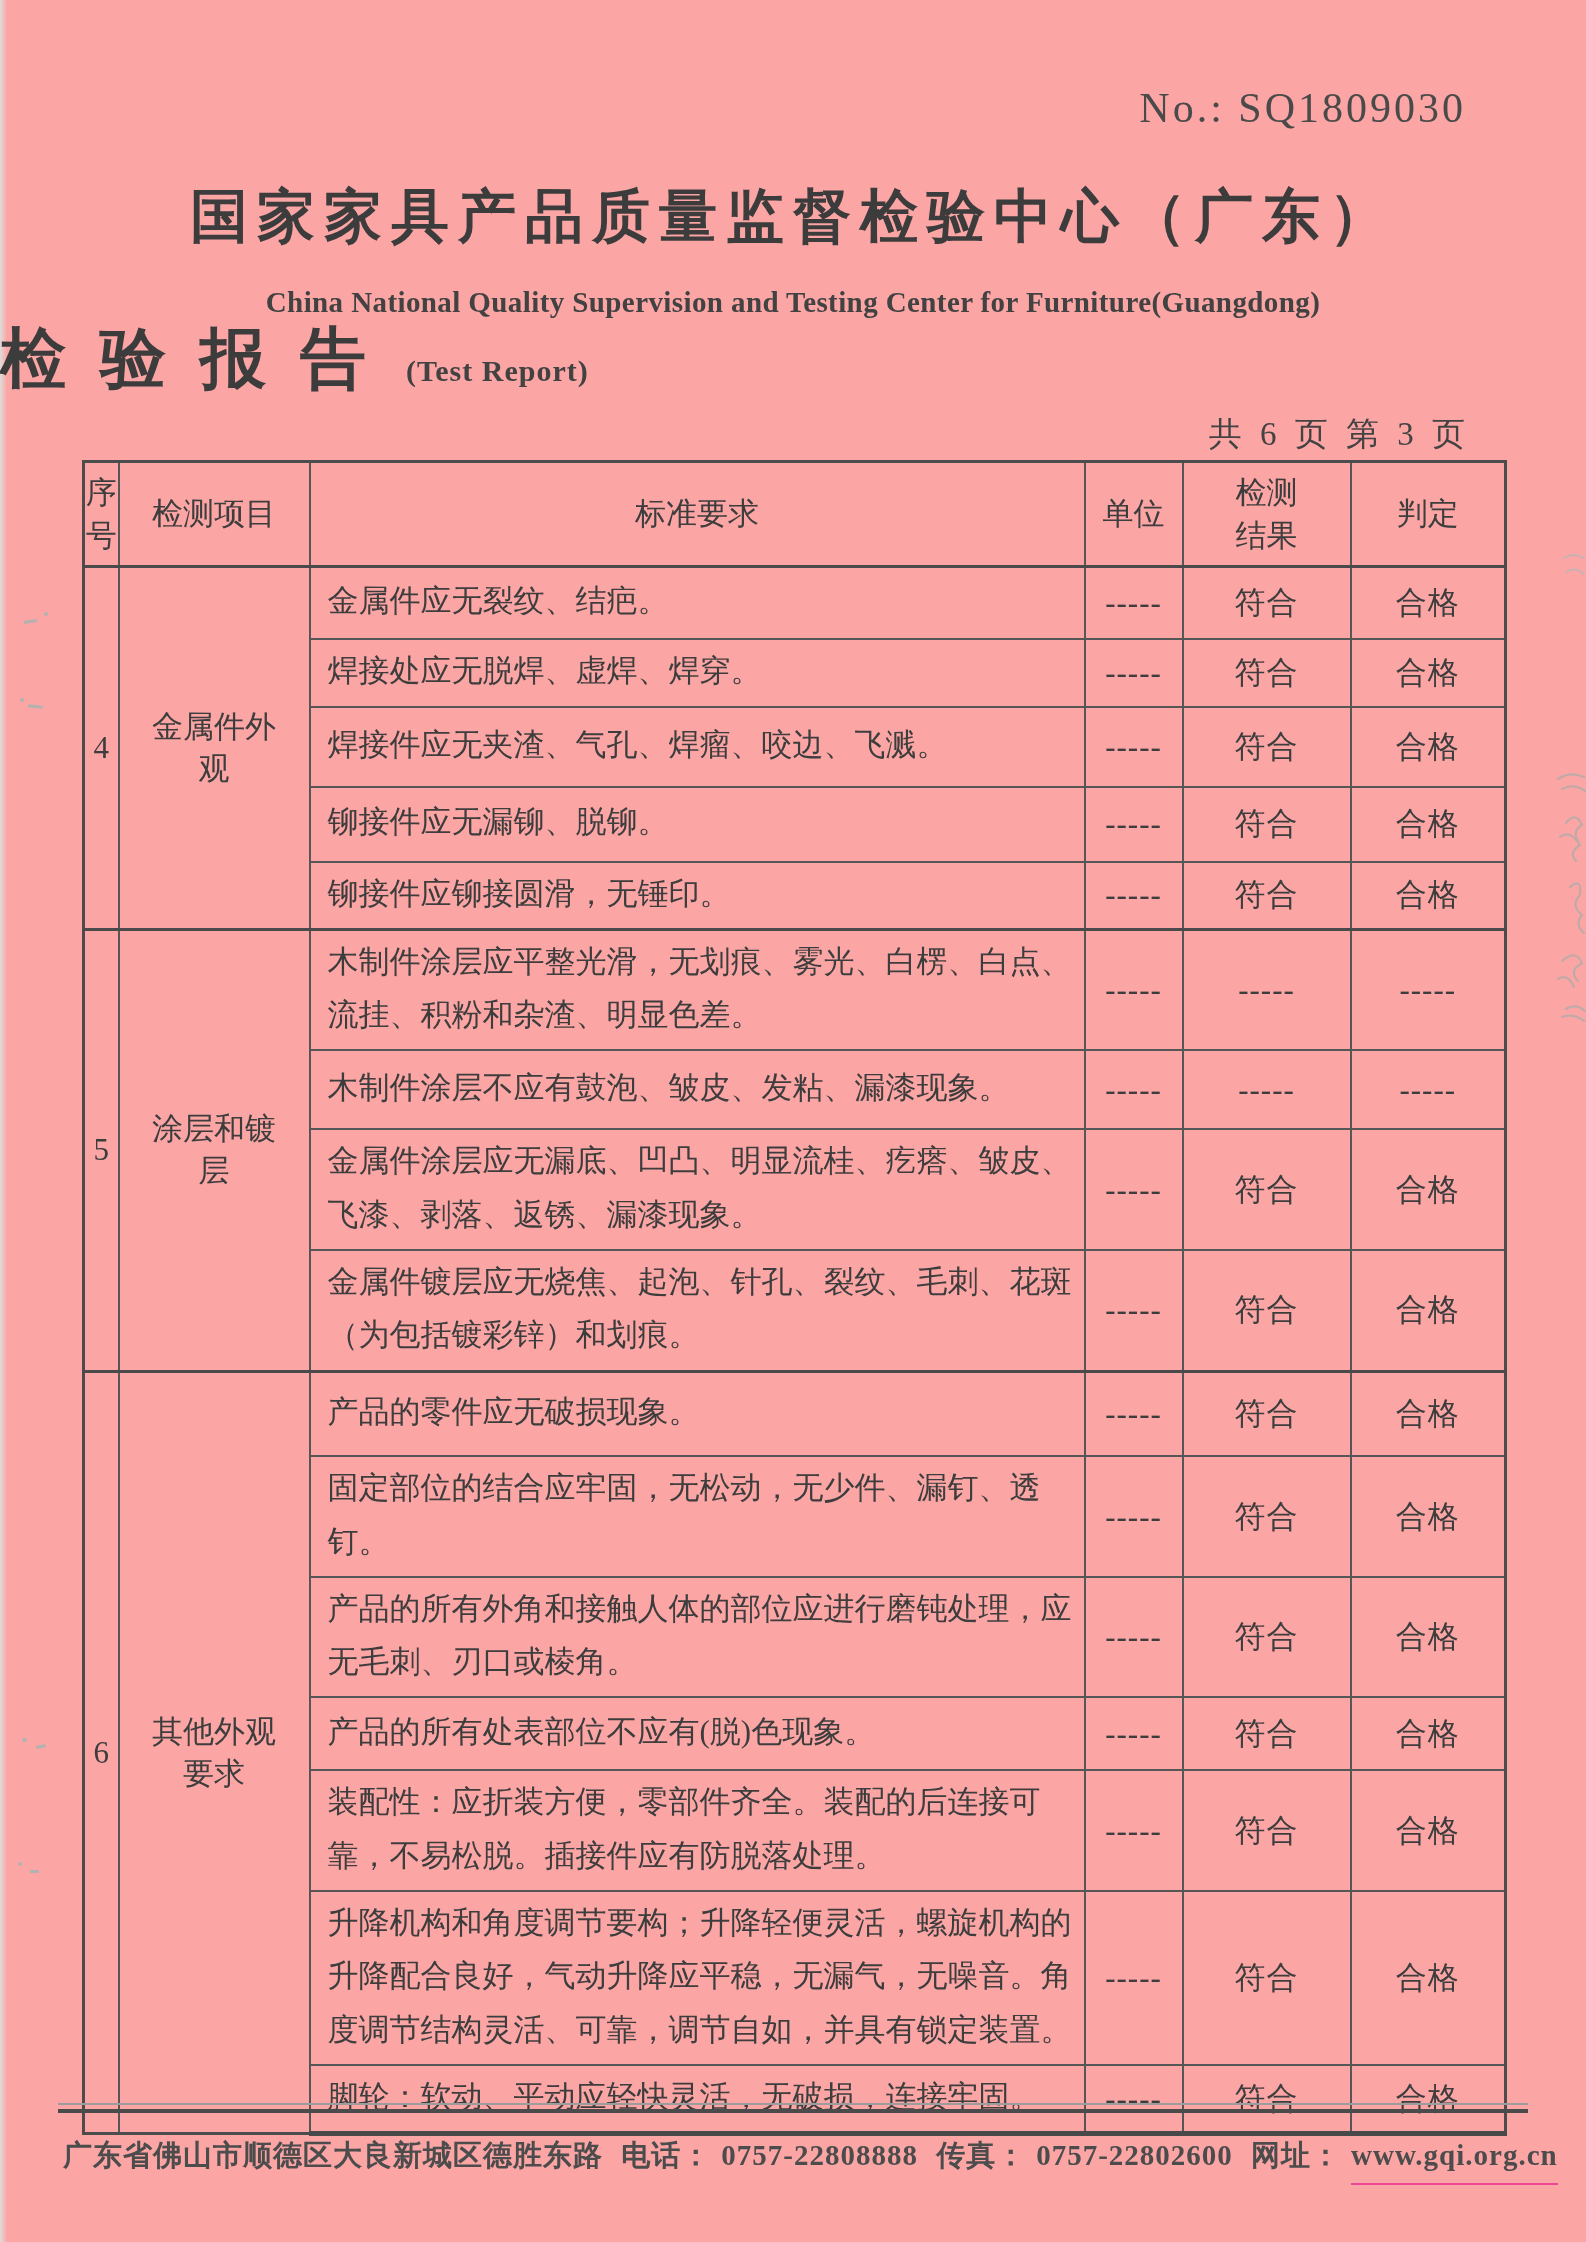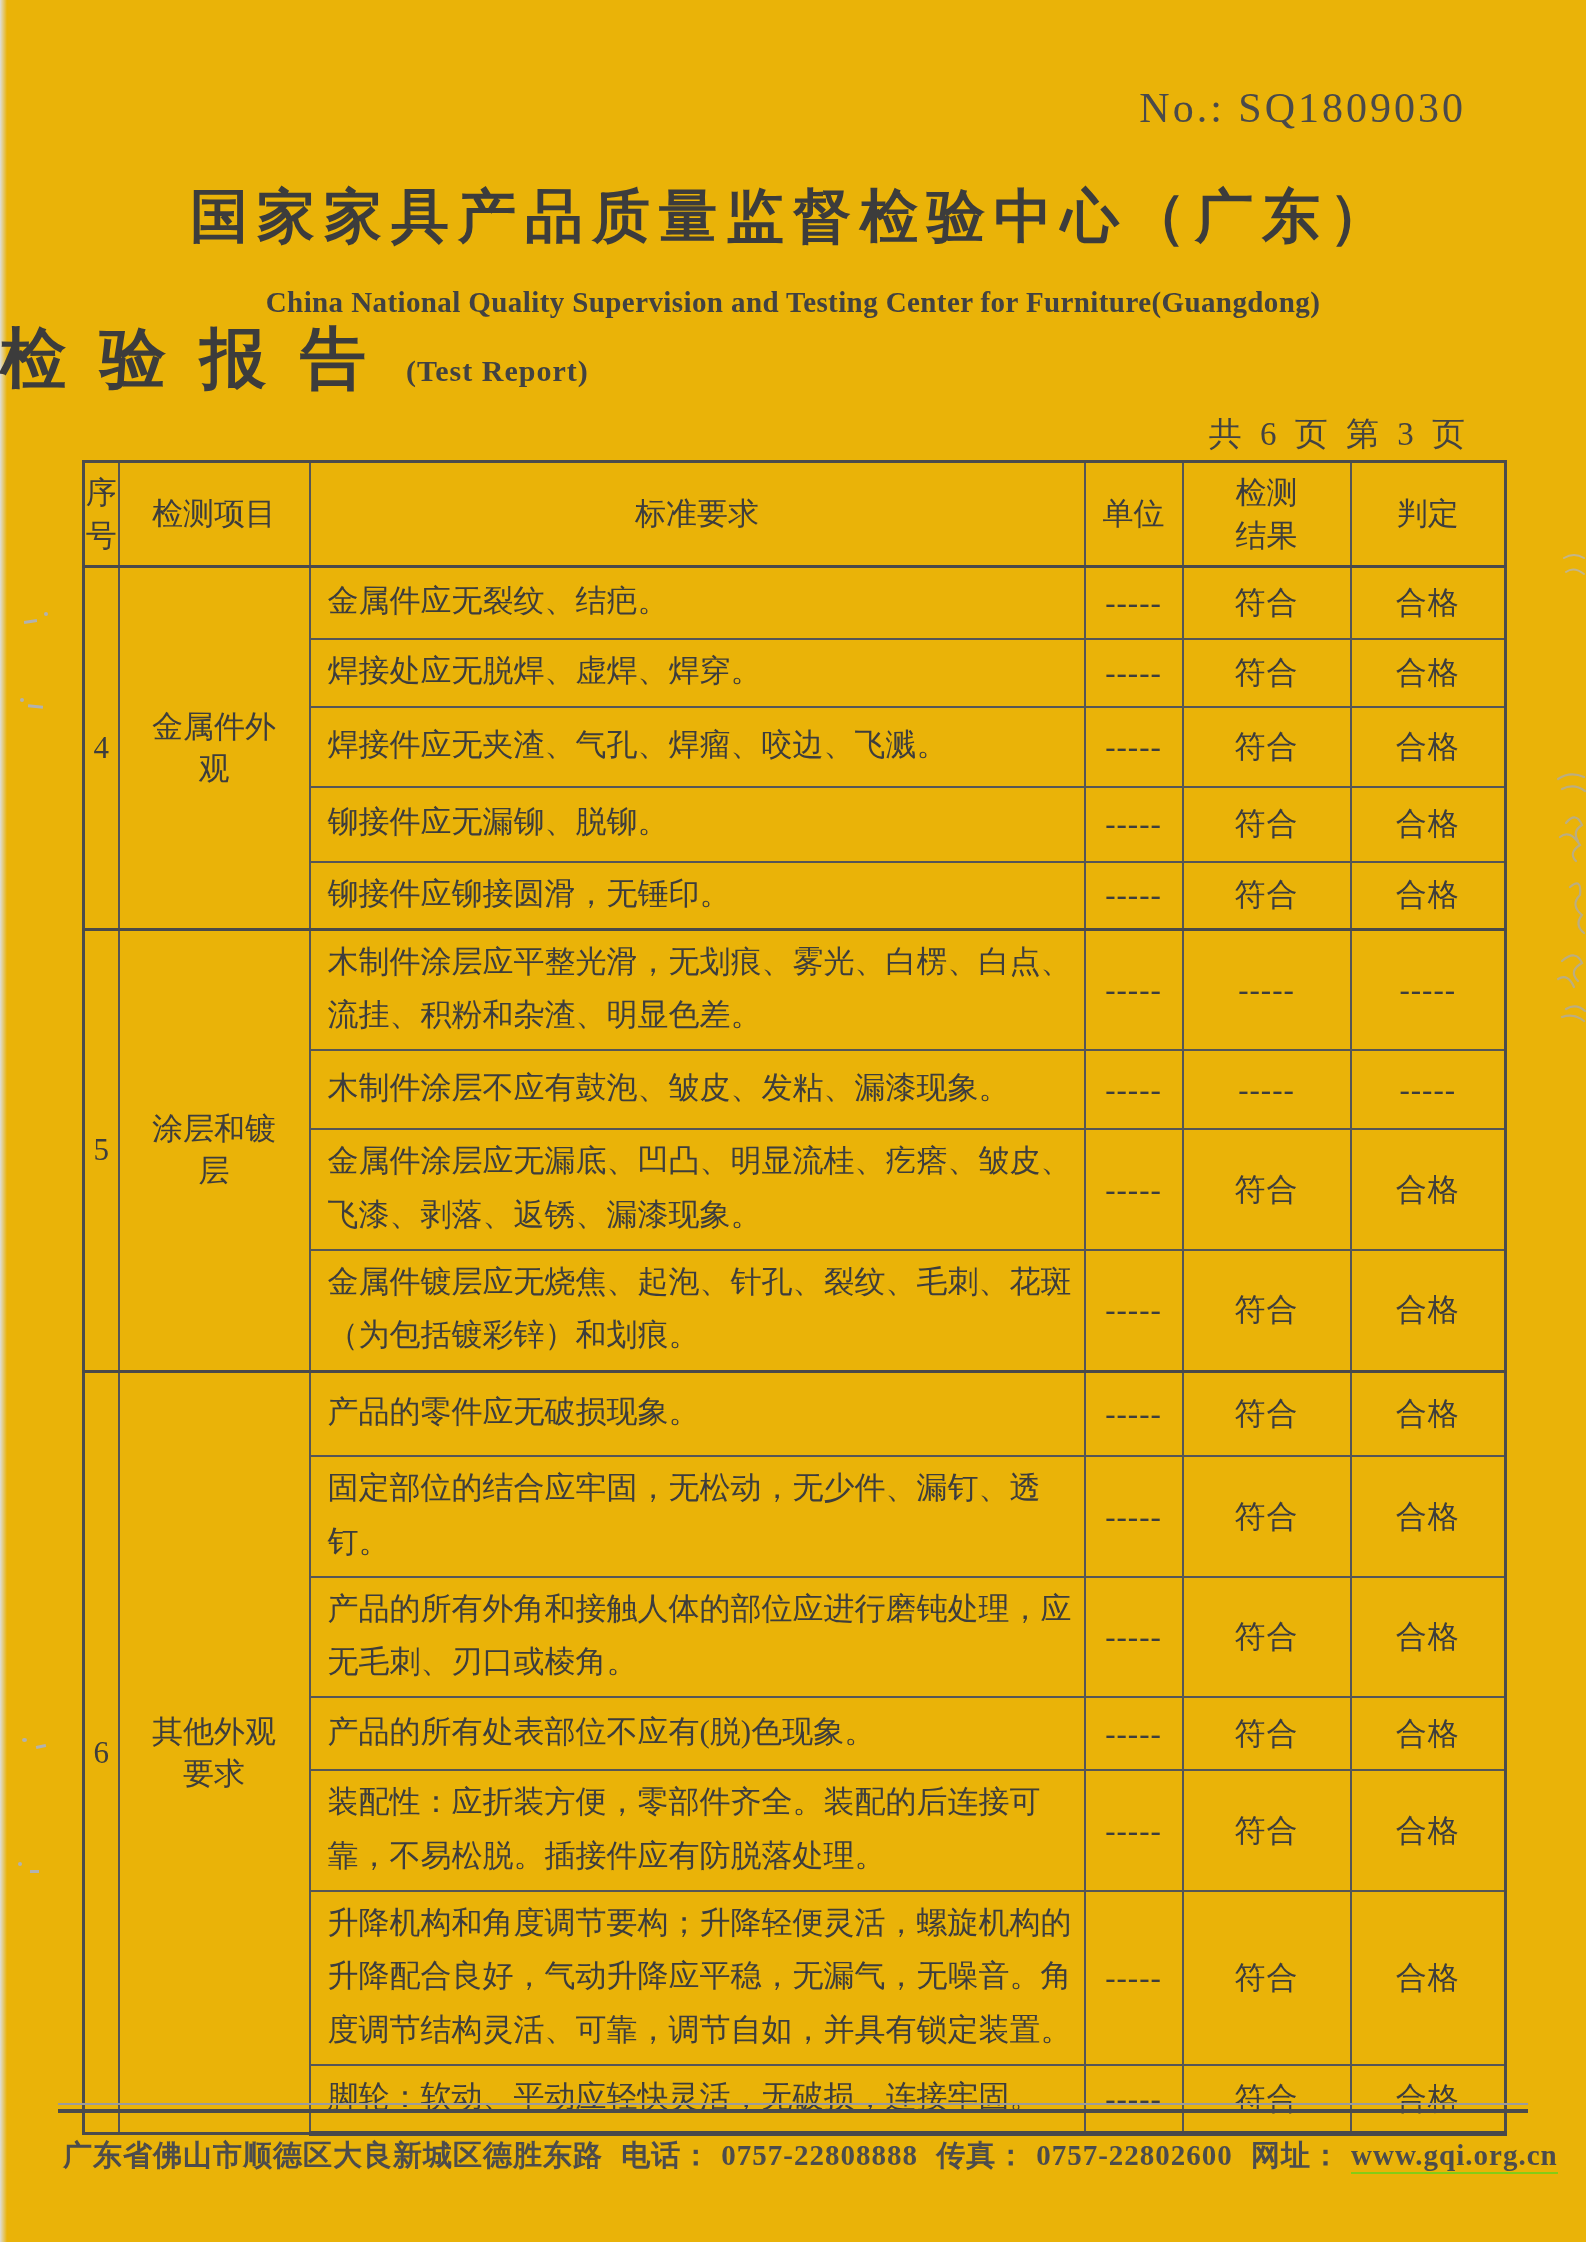--- a/index.html
+++ b/index.html
@@ -1,18 +1,18 @@
 <!DOCTYPE html>
 <html><head>
 <meta charset="utf-8">
 <style>
   html,body{margin:0;padding:0;background:#e8e8e6;}
   .page{
     position:relative; width:1586px; height:2242px; margin:0 auto;
-    background:#eab308; overflow:hidden;
+    background:#fca5a5; overflow:hidden;
     font-family:"Liberation Serif","DejaVu Serif",serif; color:#3e3e3e;
   }
   .edge-tint{position:absolute;left:0;top:0;width:7px;height:100%;
     background:linear-gradient(to right,#dededa,rgba(255,255,255,0));}
 
   .doc-no{position:absolute; top:84px; right:120px; font-size:42px;
     letter-spacing:3px; color:#4a4a4a;}
   .title-cn{position:absolute; top:178px; left:0; width:100%; text-align:center;
     font-size:58px; font-weight:bold; letter-spacing:9px; color:#3c3c3c;}
   .title-en{position:absolute; top:286px; left:0; width:100%; text-align:center;
@@ -41,21 +41,21 @@
   td.c-unit,td.c-res,td.c-ver{letter-spacing:1px;}
 
   .footer-rule-light{position:absolute; top:2103px; left:58px; width:1470px;
     height:2px; background:#9c9c9c;}
   .footer-rule-dark{position:absolute; top:2109px; left:58px; width:1470px;
     height:4px; background:#4b4b4b;}
   .footer{position:absolute; top:2136px; left:63px; width:1470px;
     font-size:29px; font-weight:bold; color:#4c4c4c; letter-spacing:1px;
     white-space:nowrap;}
   .footer span{margin-right:10px;}
-  .footer .site{margin-right:0; border-bottom:2px solid #84cc16; padding-bottom:1px;}
+  .footer .site{margin-right:0; border-bottom:2px solid #ec4899; padding-bottom:12px;}
 
   .mark{position:absolute; background:#b2b2b0;}
   .dot{border-radius:50%;}
   .smudge{position:absolute; opacity:0.75;}
 </style>
 </head>
 <body>
 
 <div class="page">
   <div class="edge-tint"></div>

